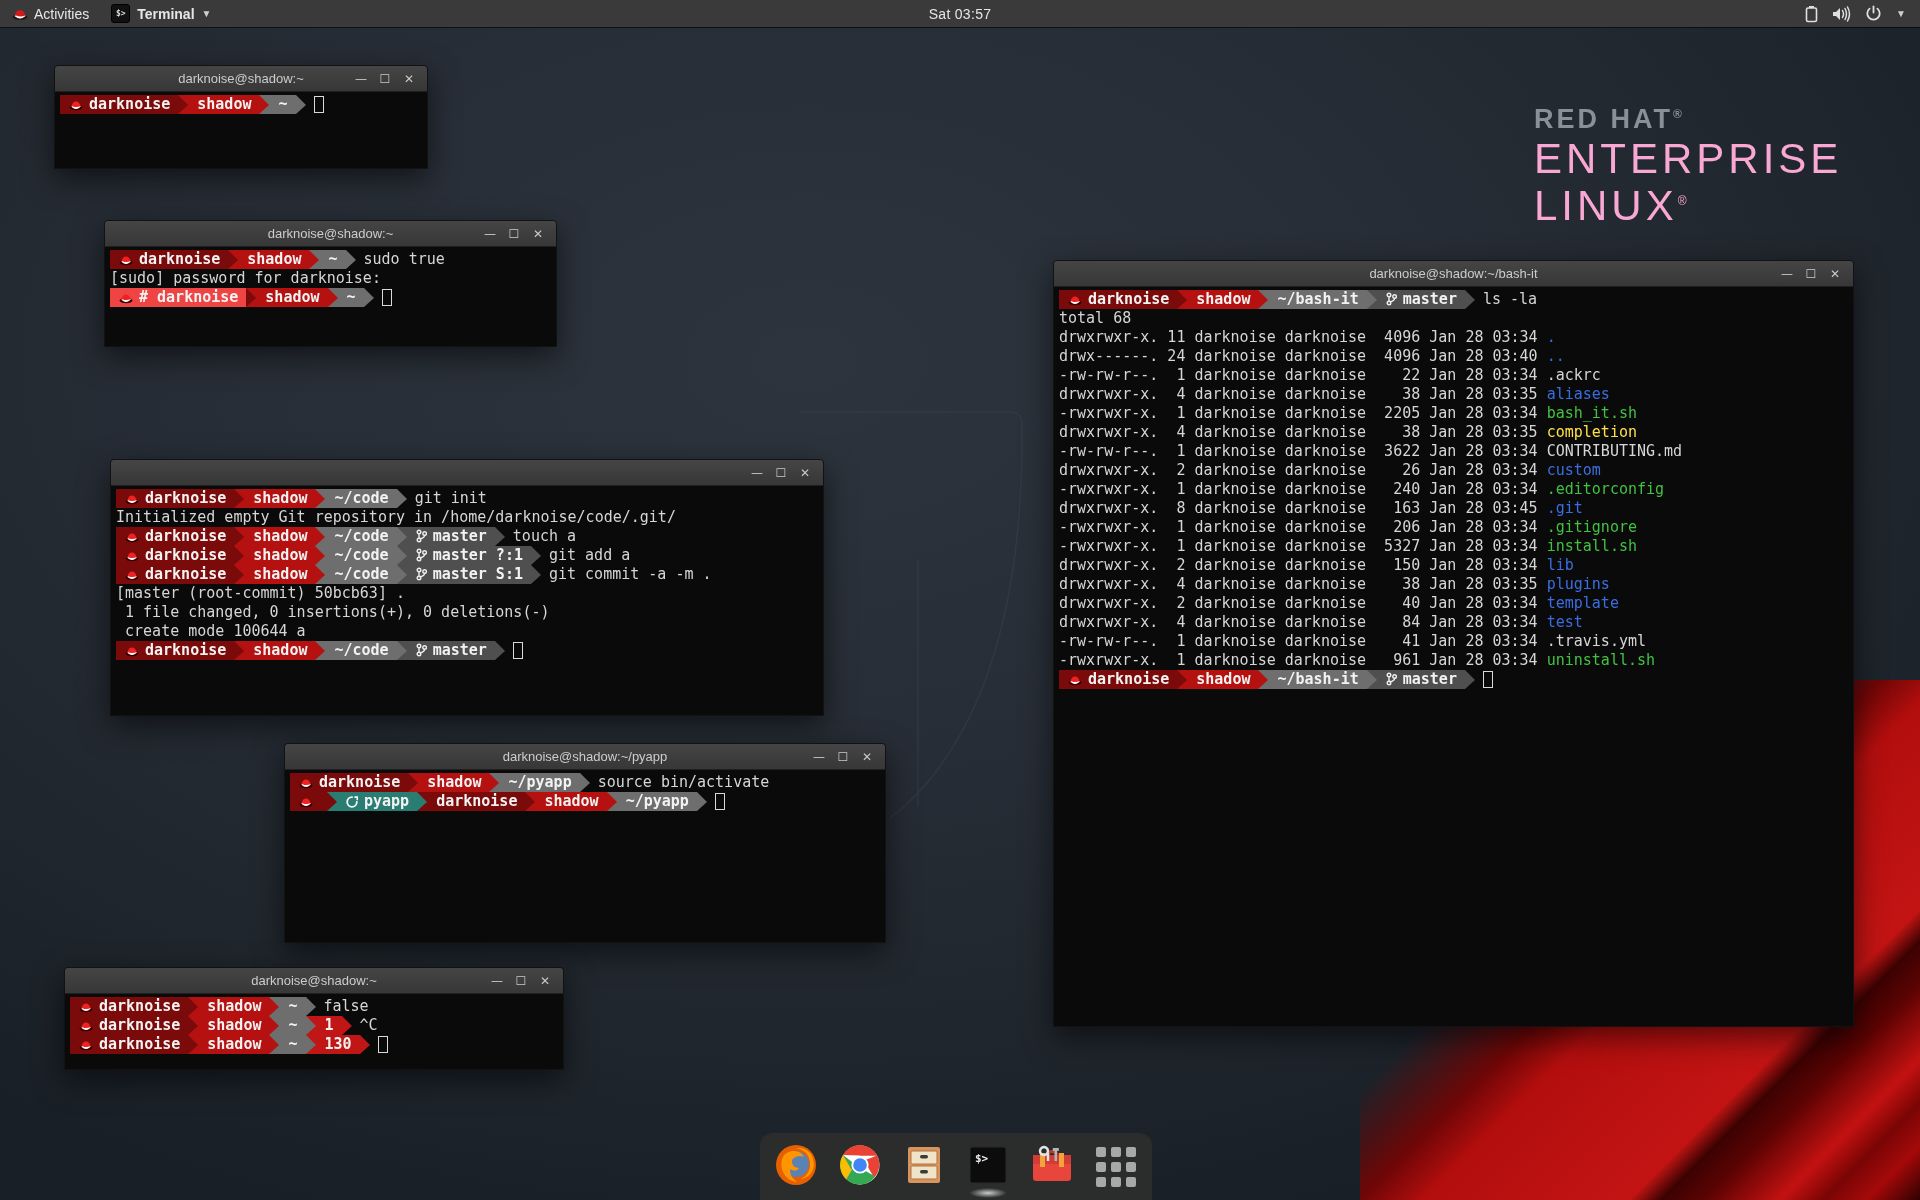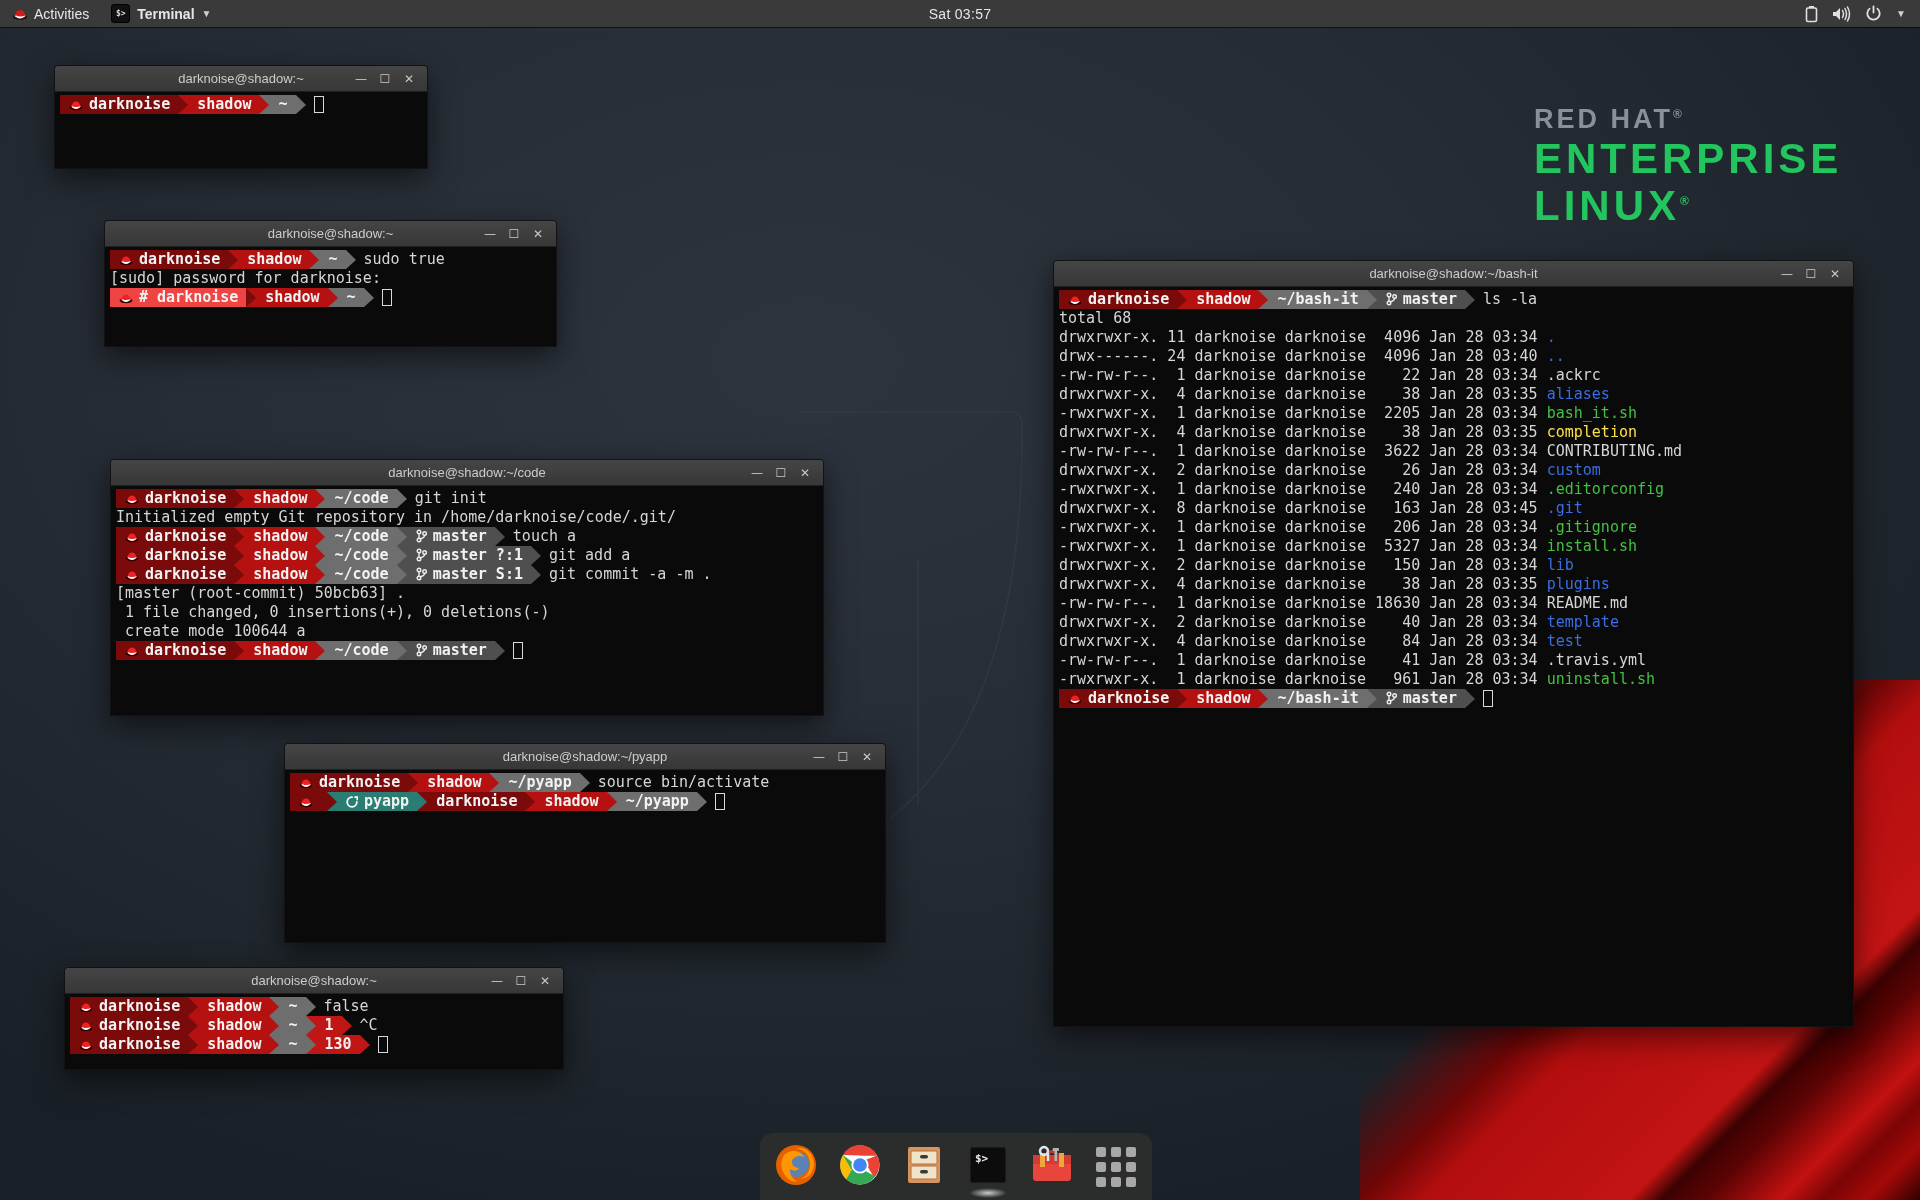--- a/index.html
+++ b/index.html
@@ -25,21 +25,21 @@
   .tb-appicon { width:19px; height:19px; background:#111; border:1px solid #000; border-radius:3px;
     color:#ddd; font-family:"DejaVu Sans Mono",monospace; font-size:8px; line-height:17px; text-align:center; font-weight:bold;}
   .tb-caret { font-size:10px; color:#cfcfcf; }
   .tb-clock { position:absolute; left:50%; transform:translateX(-50%); font-weight:normal; letter-spacing:.3px; }
   .tb-right { margin-left:auto; display:flex; align-items:center; gap:14px; padding-right:14px; height:100%; }
   .tb-right svg { display:block; }
 
   
   .rhel-logo { position:absolute; left:1534px; top:104px; color:#848b93; user-select:none; }
   .rhel-l1 { font-size:27px; font-weight:bold; letter-spacing:3px; color:#8a9099; }
-  .rhel-l2, .rhel-l3 { font-size:42px; font-weight:bold; letter-spacing:4px; color:#22c55e; line-height:1.12; }
+  .rhel-l2, .rhel-l3 { font-size:42px; font-weight:normal; letter-spacing:4px; color:#f9a8d4; line-height:1.12; }
   .rhel-reg { font-size:12px; vertical-align:super; }
 
   
   .window { position:absolute; border:1px solid #121212; border-radius:4px 4px 0 0;
     box-shadow:0 10px 30px rgba(0,0,0,.55); background:#0a0a0a; overflow:hidden; }
   .titlebar { height:26px; background:linear-gradient(#454545,#373737); border-bottom:1px solid #202020;
     display:flex; align-items:center; position:relative; }
   .title { position:absolute; left:0; right:0; text-align:center; color:#cccccc;
     font-size:13px; font-weight:normal; pointer-events:none; }
   .winbtns { margin-left:auto; display:flex; gap:4px; padding-right:8px; z-index:2; }
@@ -164,21 +164,20 @@
         <div class="line">[sudo] password for darknoise:</div>
         <div class="line"><span class="pseg" style="background:#ef4444"><svg class="hat-ic" width="14" height="12" viewBox="0 0 16 14">
               <ellipse cx="8" cy="10" rx="7.4" ry="3" fill="#300"></ellipse>
               <path d="M2.5 9 Q4 3 8 3 Q12 3 13.5 9 Q10 11.6 8 11.6 Q6 11.6 2.5 9 Z" fill="#e22"></path>
               <path d="M4 8.4 Q8 10.4 13.3 8.6 L13.5 9 Q10 11.6 8 11.6 Q6 11.6 2.5 9 Z" fill="#fff"></path>
             </svg><span># darknoise</span></span><span class="psep" style="border-left-color:#7b0b0b;background:#b51111"></span><span class="pseg" style="background:#b51111"><span>shadow</span></span><span class="psep" style="border-left-color:#b51111;background:#6e6e6e"></span><span class="pseg" style="background:#6e6e6e"><span>~</span></span><span class="psep" style="border-left-color:#6e6e6e;background:transparent"></span><span class="cursor"></span></div>
       </div>
     </section>
     <section class="window" style="left: 110px; top: 459px; width: 714px; height: 257px;">
       <div class="titlebar">
-       <span class="title">darknoise@shadow:~/code</span>
        <span class="winbtns">
           <span class="winbtn">—</span>
           <span class="winbtn">☐</span>
           <span class="winbtn">✕</span>
         </span>
      </div>
      <div class="term">
         <div class="line"><span class="pseg" style="background:#7b0b0b"><svg class="hat-ic" width="14" height="12" viewBox="0 0 16 14">
               <ellipse cx="8" cy="10" rx="7.4" ry="3" fill="#300"></ellipse>
               <path d="M2.5 9 Q4 3 8 3 Q12 3 13.5 9 Q10 11.6 8 11.6 Q6 11.6 2.5 9 Z" fill="#e22"></path>
@@ -310,21 +309,20 @@
         <div class="line"><span>-rwxrwxr-x.  1 darknoise darknoise  2205 Jan 28 03:34 </span><span style="color:#42c142">bash_it.sh</span></div>
         <div class="line"><span>drwxrwxr-x.  4 darknoise darknoise    38 Jan 28 03:35 </span><span style="color:#fde047">completion</span></div>
         <div class="line"><span>-rw-rw-r--.  1 darknoise darknoise  3622 Jan 28 03:34 </span><span style="color:#d6d6d6">CONTRIBUTING.md</span></div>
         <div class="line"><span>drwxrwxr-x.  2 darknoise darknoise    26 Jan 28 03:34 </span><span style="color:#3a6ee0">custom</span></div>
         <div class="line"><span>-rwxrwxr-x.  1 darknoise darknoise   240 Jan 28 03:34 </span><span style="color:#42c142">.editorconfig</span></div>
         <div class="line"><span>drwxrwxr-x.  8 darknoise darknoise   163 Jan 28 03:45 </span><span style="color:#3a6ee0">.git</span></div>
         <div class="line"><span>-rwxrwxr-x.  1 darknoise darknoise   206 Jan 28 03:34 </span><span style="color:#42c142">.gitignore</span></div>
         <div class="line"><span>-rwxrwxr-x.  1 darknoise darknoise  5327 Jan 28 03:34 </span><span style="color:#42c142">install.sh</span></div>
         <div class="line"><span>drwxrwxr-x.  2 darknoise darknoise   150 Jan 28 03:34 </span><span style="color:#3a6ee0">lib</span></div>
         <div class="line"><span>drwxrwxr-x.  4 darknoise darknoise    38 Jan 28 03:35 </span><span style="color:#3a6ee0">plugins</span></div>
-        <div class="line"><span>-rw-rw-r--.  1 darknoise darknoise 18630 Jan 28 03:34 </span><span style="color:#d6d6d6">README.md</span></div>
         <div class="line"><span>drwxrwxr-x.  2 darknoise darknoise    40 Jan 28 03:34 </span><span style="color:#3a6ee0">template</span></div>
         <div class="line"><span>drwxrwxr-x.  4 darknoise darknoise    84 Jan 28 03:34 </span><span style="color:#3a6ee0">test</span></div>
         <div class="line"><span>-rw-rw-r--.  1 darknoise darknoise    41 Jan 28 03:34 </span><span style="color:#d6d6d6">.travis.yml</span></div>
         <div class="line"><span>-rwxrwxr-x.  1 darknoise darknoise   961 Jan 28 03:34 </span><span style="color:#42c142">uninstall.sh</span></div>
         <div class="line"><span class="pseg" style="background:#7b0b0b"><svg class="hat-ic" width="14" height="12" viewBox="0 0 16 14">
               <ellipse cx="8" cy="10" rx="7.4" ry="3" fill="#300"></ellipse>
               <path d="M2.5 9 Q4 3 8 3 Q12 3 13.5 9 Q10 11.6 8 11.6 Q6 11.6 2.5 9 Z" fill="#e22"></path>
               <path d="M4 8.4 Q8 10.4 13.3 8.6 L13.5 9 Q10 11.6 8 11.6 Q6 11.6 2.5 9 Z" fill="#fff"></path>
             </svg><span>darknoise</span></span><span class="psep" style="border-left-color:#7b0b0b;background:#b51111"></span><span class="pseg" style="background:#b51111"><span>shadow</span></span><span class="psep" style="border-left-color:#b51111;background:#6e6e6e"></span><span class="pseg" style="background:#6e6e6e"><span>~/bash-it</span></span><span class="psep" style="border-left-color:#6e6e6e;background:#4f4f4f"></span><span class="pseg" style="background:#4f4f4f"><svg class="branch-ic" width="11" height="14" viewBox="0 0 11 14">
               <circle cx="3" cy="3" r="1.8" fill="none" stroke="#eee" stroke-width="1.4"></circle>

